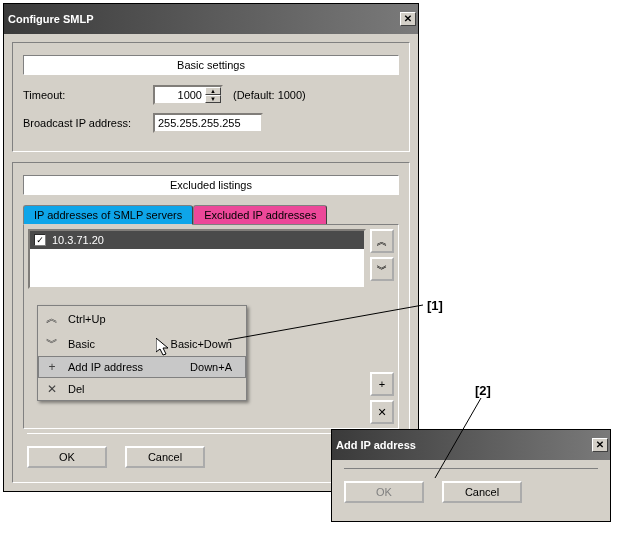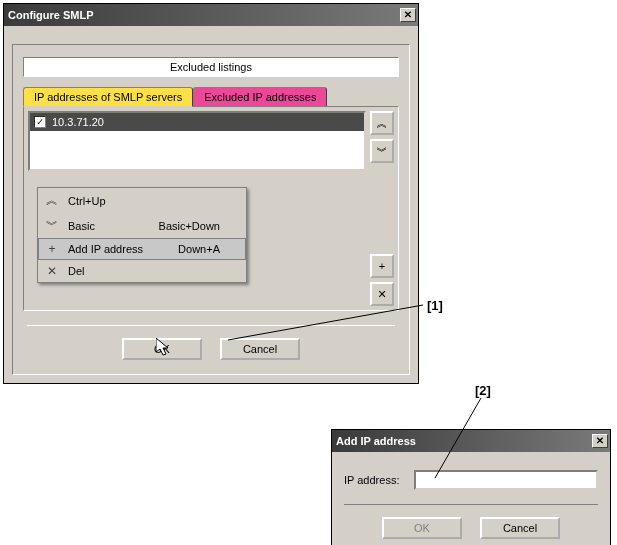--- a/index.html
+++ b/index.html
@@ -12,21 +12,21 @@
     font-size: 11px;
     position: relative;
     overflow: hidden;
   }
   .window {
     position: absolute;
     border: 1px solid #000;
     background: #d4d0c8;
   }
   .titlebar {
-    height: 22px;
+    height: 30px;
     background: linear-gradient(to right, #3a3a3a, #7a7a7a);
     color: #fff;
     font-weight: bold;
     display: flex;
     align-items: center;
     justify-content: space-between;
     padding: 0 2px 0 4px;
   }
   .close-btn {
     width: 16px; height: 14px;
@@ -84,21 +84,21 @@
     padding: 3px 10px;
     background: #ec4899;
     border: 1px solid #808080;
     border-bottom: none;
     border-right: 1px solid #404040;
     border-top-left-radius: 3px;
     border-top-right-radius: 3px;
     position: relative;
   }
   .tab.active {
-    background: #fde047;
+    background: #0ea5e9;
     border-bottom: 1px solid #d4d0c8;
     margin-bottom: -1px;
     z-index: 2;
   }
   .tabpanel {
     border: 1px solid #808080;
     border-right-color: #fff;
     border-bottom-color: #fff;
     padding: 4px;
     background: #d4d0c8;
@@ -154,41 +154,41 @@
     display: flex;
     align-items: center;
     padding: 4px 6px;
     gap: 8px;
   }
   .menu-item .mi-icon {
     width: 16px; text-align: center; font-size: 12px;
     color: #404040;
   }
   .menu-item .mi-label { flex: 1; }
-  .menu-item .mi-short { text-align: right; margin-right: 20px; }
+  .menu-item .mi-short { text-align: right; margin-right: 8px; }
   .menu-item.hover {
     background: #c8c8c8;
     border: 1px solid #808080;
     padding: 3px 5px;
   }
   .bottom-btns {
     position: absolute;
     right: 4px;
     bottom: 4px;
     display: flex;
     flex-direction: column;
     gap: 4px;
   }
   .dlg-buttons {
     display: flex;
-    justify-content: center;
+    justify-content: flex-start;
     gap: 18px;
     padding: 12px 0 10px 0;
     border-top: 1px solid #fff;
-    margin: 14px 4px 0 4px;
+    margin: 4px 4px 0 4px;
   }
   .btn {
     min-width: 80px;
     padding: 3px 10px;
     background: #d4d0c8;
     border: 2px outset #fff;
     text-align: center;
     font-size: 11px;
   }
   .btn.disabled { color: #808080; }
@@ -210,20 +210,38 @@
 </style>
 </head>
 <body>
 
 <div class="window" style="left:3px; top:3px; width:416px;">
   <div class="titlebar">
     <span>Configure SMLP</span>
     <div class="close-btn">✕</div>
   </div>
   <div class="win-body">
+    <div style="border:1px solid #808080; border-right-color:#fff; border-bottom-color:#fff; padding:6px 10px 10px 10px;">
+      <div class="section-title">Basic settings</div>
+      <div class="row">
+        <label>Timeout:</label>
+        <div class="spinner">
+          <input value="1000" style="">
+          <div class="spin-btns">
+            <div>▲</div>
+            <div>▼</div>
+          </div>
+        </div>
+        <span class="default-text">(Default: 1000)</span>
+      </div>
+      <div class="row">
+        <label>Broadcast IP address:</label>
+        <input class="textbox" style="width: 110px;" value="255.255.255.255">
+      </div>
+    </div>
 
     <div style="border:1px solid #808080; border-right-color:#fff; border-bottom-color:#fff; padding:6px 10px 4px 10px; margin-top:10px;">
       <div class="section-title">Excluded listings</div>
       <div class="tabs">
         <div class="tab active">IP addresses of SMLP servers</div>
         <div class="tab">Excluded IP addresses</div>
       </div>
       <div class="tabpanel">
         <div class="list-area">
           <div class="listbox">
@@ -283,24 +301,20 @@
 <svg class="cursor" style="left:156px; top:338px;" width="16" height="20">
   <polygon points="0,0 0,14 4,11 7,17 10,16 7,10 12,10" fill="#fff" stroke="#000" stroke-width="1"></polygon>
 </svg>
 
 <div class="window" style="left:331px; top:429px; width:280px;">
   <div class="titlebar">
     <span>Add IP address</span>
     <div class="close-btn">✕</div>
   </div>
   <div class="win-body">
-    <div class="row" style="margin:10px 4px 14px 4px;">
-      <label style="width:70px">IP address:</label>
-      <input class="textbox" style="flex: 1 1 0%;" value="">
-    </div>
     <div class="dlg-buttons" style="margin-top:0; border-top:1px solid #808080;">
       <div class="btn disabled">OK</div>
       <div class="btn">Cancel</div>
     </div>
   </div>
 </div>
 
 <div class="callout-label" style="left:427px; top:298px;">[1]</div>
 <div class="callout-label" style="left:475px; top:383px;">[2]</div>
 

